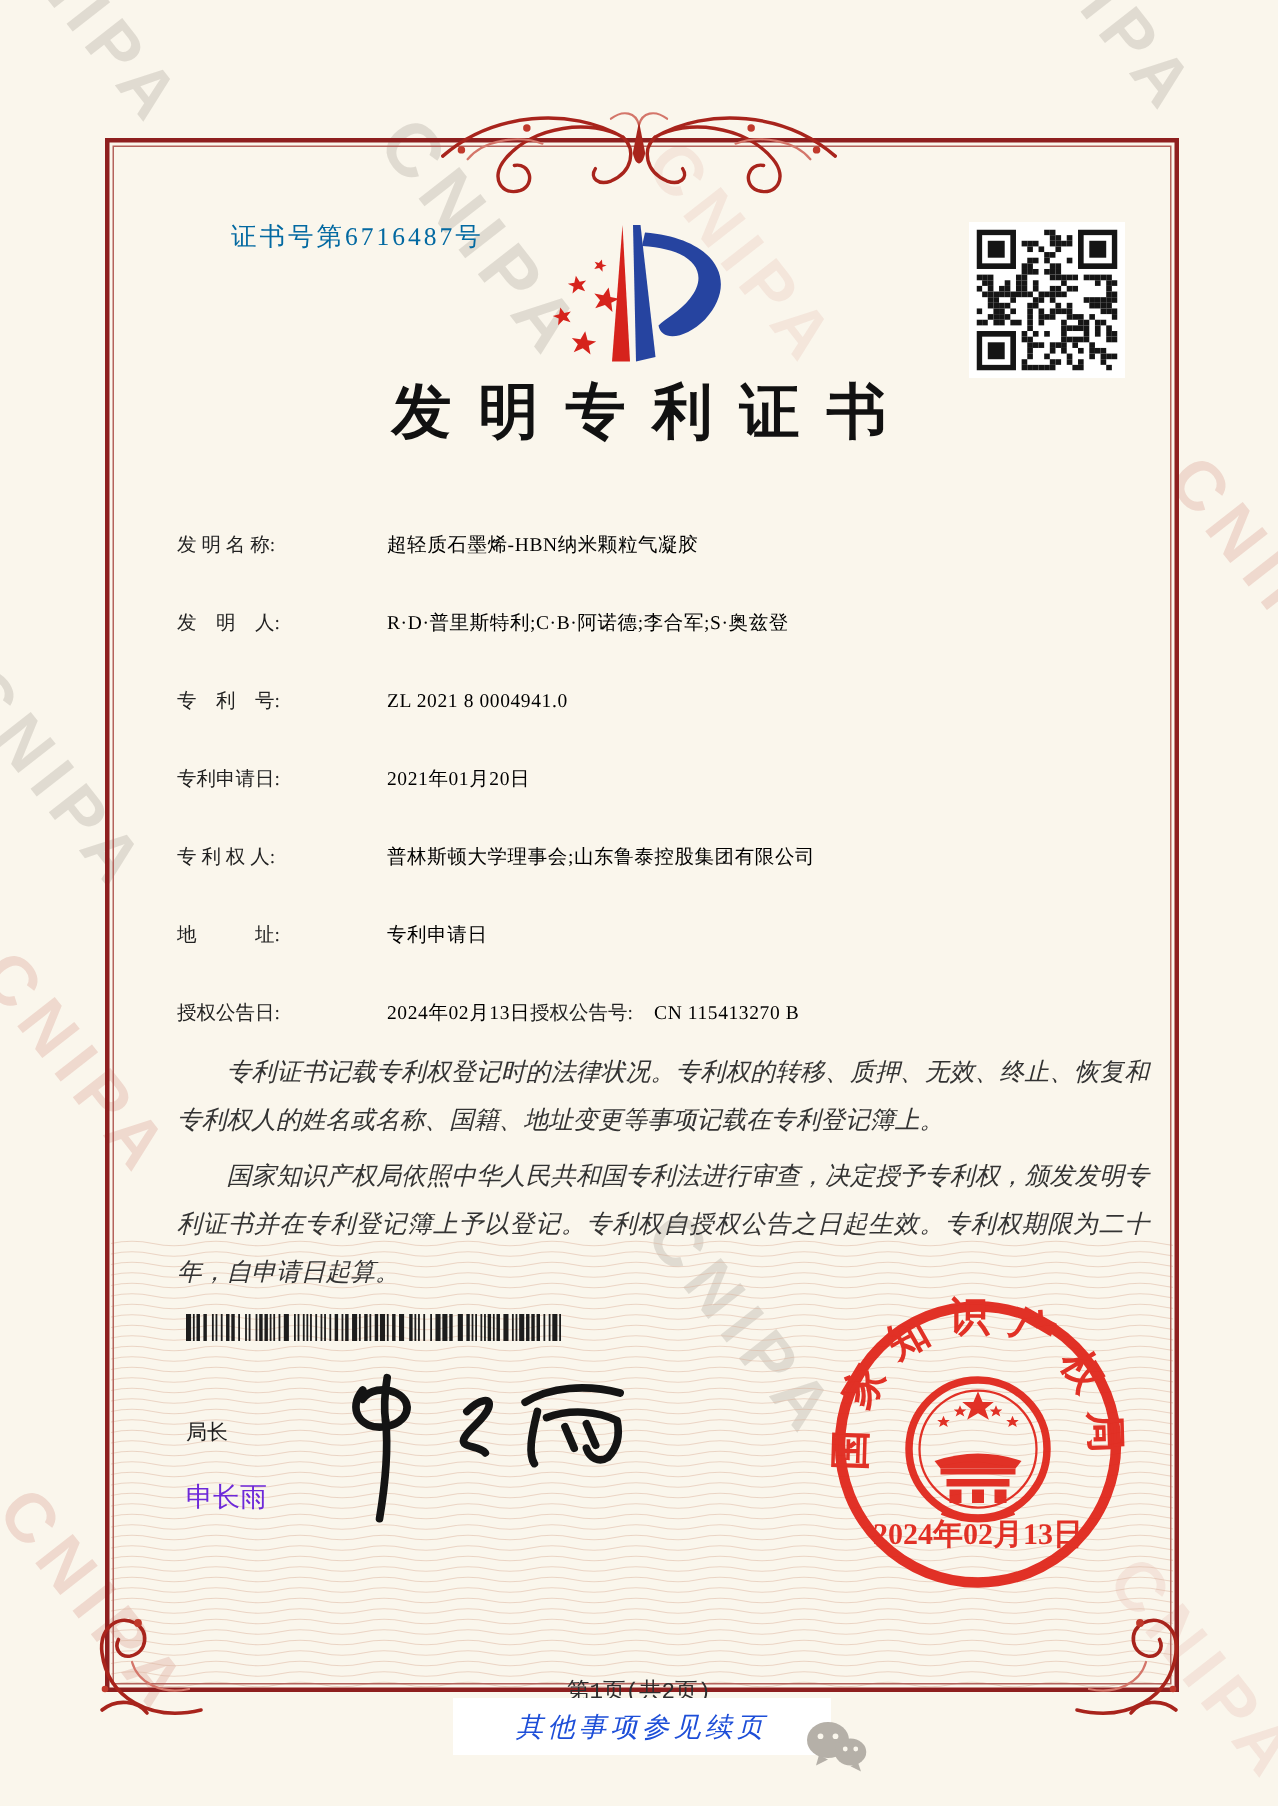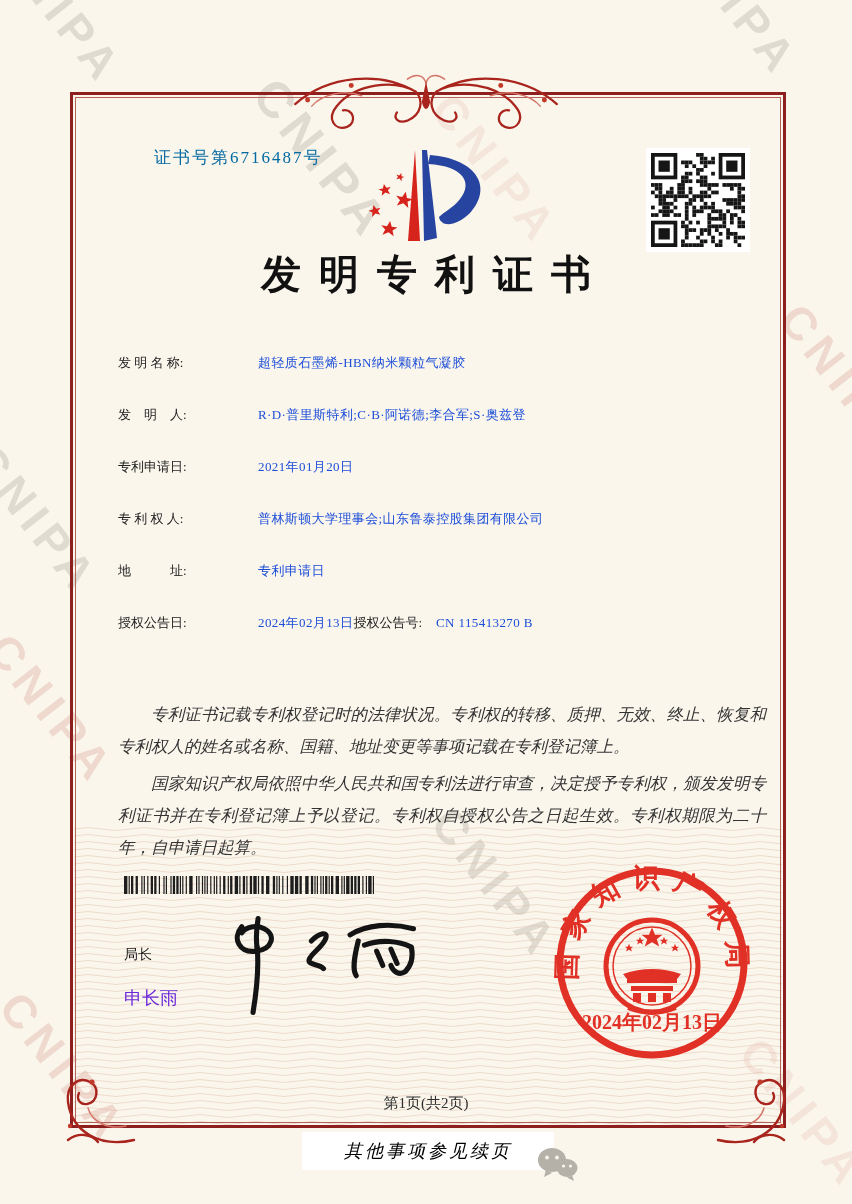--- a/index.html
+++ b/index.html
@@ -26,40 +26,40 @@
   .cert-no{position:absolute;left:112px;top:146px;font-size:17px;letter-spacing:2px;color:#0369a1;margin-left:42px;}
   .logo{position:absolute;left:340px;top:138px;width:180px;height:110px;}
   .qr-box{position:absolute;left:646px;top:148px;width:104px;height:104px;background:#fff;
           display:flex;align-items:center;justify-content:center;}
   .title{position:absolute;left:0;right:0;top:247px;text-align:center;font-size:40px;
          font-weight:bold;letter-spacing:18px;text-indent:18px;color:#111;}
   
   .fields{position:absolute;left:118px;top:351px;width:650px;}
   .frow{display:flex;margin-bottom:28px;font-size:13px;line-height:24px;}
   .flabel{display:inline-block;min-width:140px;white-space:nowrap;color:#222;}
-  .fvalue{white-space:nowrap;letter-spacing:.4px;color:#1d4ed8;}
+  .fvalue{white-space:nowrap;letter-spacing:.4px;color:#000000;}
   .fgroup2{display:flex;}
   
   .paras{position:absolute;left:118px;top:699px;width:648px;font-size:16.5px;line-height:32px;
          font-style:italic;color:#333;}
   .paras p{margin:0 0 5px 0;text-indent:2em;text-align:justify;}
   
   .barcode{position:absolute;left:124px;top:876px;width:252px;height:18px;}
   .signer-title{position:absolute;left:124px;top:946px;font-size:14px;
                 font-family:"Liberation Sans","DejaVu Sans",sans-serif;color:#1b1b1b;}
   .signer-name{position:absolute;left:124px;top:986px;font-size:18px;
                font-family:"Liberation Sans","DejaVu Sans",sans-serif;color:#6d28d9;}
   .signature{position:absolute;left:205px;top:912px;width:235px;height:108px;}
   
   .seal{position:absolute;left:551px;top:862px;width:202px;height:202px;opacity:.93;}
   
-  .page-num{position:absolute;left:0;right:0;top:1094px;text-align:center;font-size:15px;color:#2e2e2e;}
+  .page-num{position:absolute;left:0;right:0;top:1118px;text-align:center;font-size:15px;color:#2e2e2e;font-family:Liberation Mono, monospace;}
   .cont-box{position:absolute;left:302px;top:1132px;width:252px;height:38px;background:#fff;
             display:flex;align-items:center;justify-content:center;font-size:18px;
-            font-style:italic;letter-spacing:3px;color:#000000;}
+            font-style:italic;letter-spacing:3px;color:#1d4ed8;}
   .wechat{position:absolute;left:536px;top:1146px;display:flex;align-items:center;gap:9px;}
   .wechat-text{font-family:"Liberation Sans","DejaVu Sans",sans-serif;font-size:23px;
                color:#b5b0a8;letter-spacing:2px;}
 </style>
 </head>
 <body>
 
 <div class="page">
 
   <div class="wm wm-gray" style="left:-28px;top:-18px">CNIPA</div>
@@ -412,20 +412,24 @@
   <div class="fields">
     <div class="frow">
       <span class="flabel">发 明 名 称:</span>
       <span class="fvalue">超轻质石墨烯-HBN纳米颗粒气凝胶</span>
     </div>
     <div class="frow">
       <span class="flabel">发　明　人:</span>
       <span class="fvalue">R·D·普里斯特利;C·B·阿诺德;李合军;S·奥兹登</span>
     </div>
     <div class="frow">
+      <span class="flabel">专　利　号:</span>
+      <span class="fvalue">ZL 2021 8 0004941.0</span>
+    </div>
+    <div class="frow">
       <span class="flabel">专利申请日:</span>
       <span class="fvalue">2021年01月20日</span>
     </div>
     <div class="frow">
       <span class="flabel">专 利 权 人:</span>
       <span class="fvalue">普林斯顿大学理事会;山东鲁泰控股集团有限公司</span>
     </div>
     <div class="frow">
       <span class="flabel">地　　　址:</span>
       <span class="fvalue">专利申请日</span>

